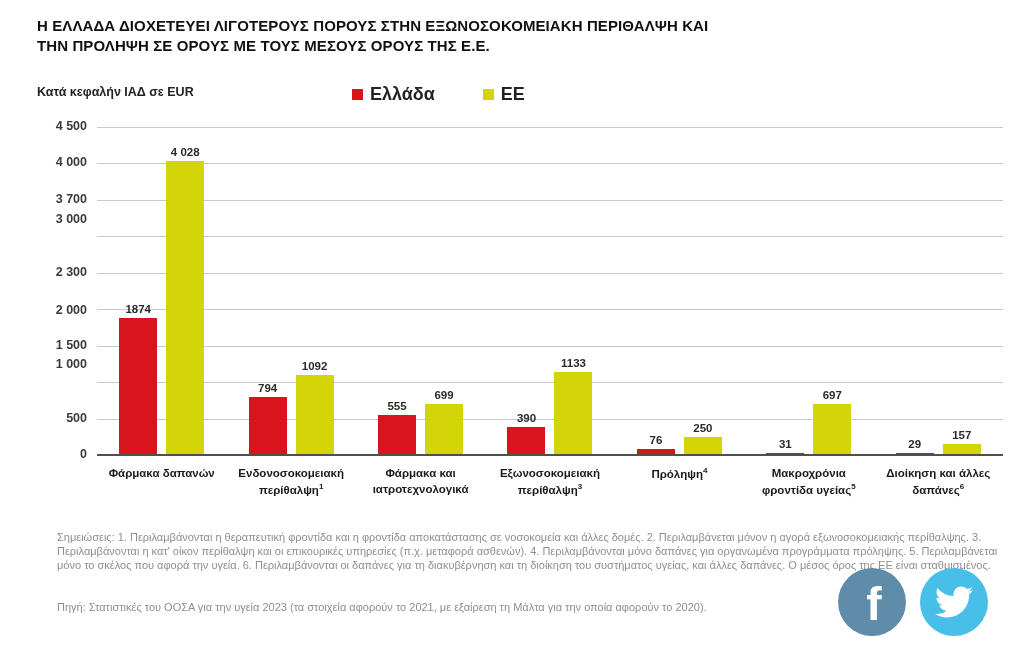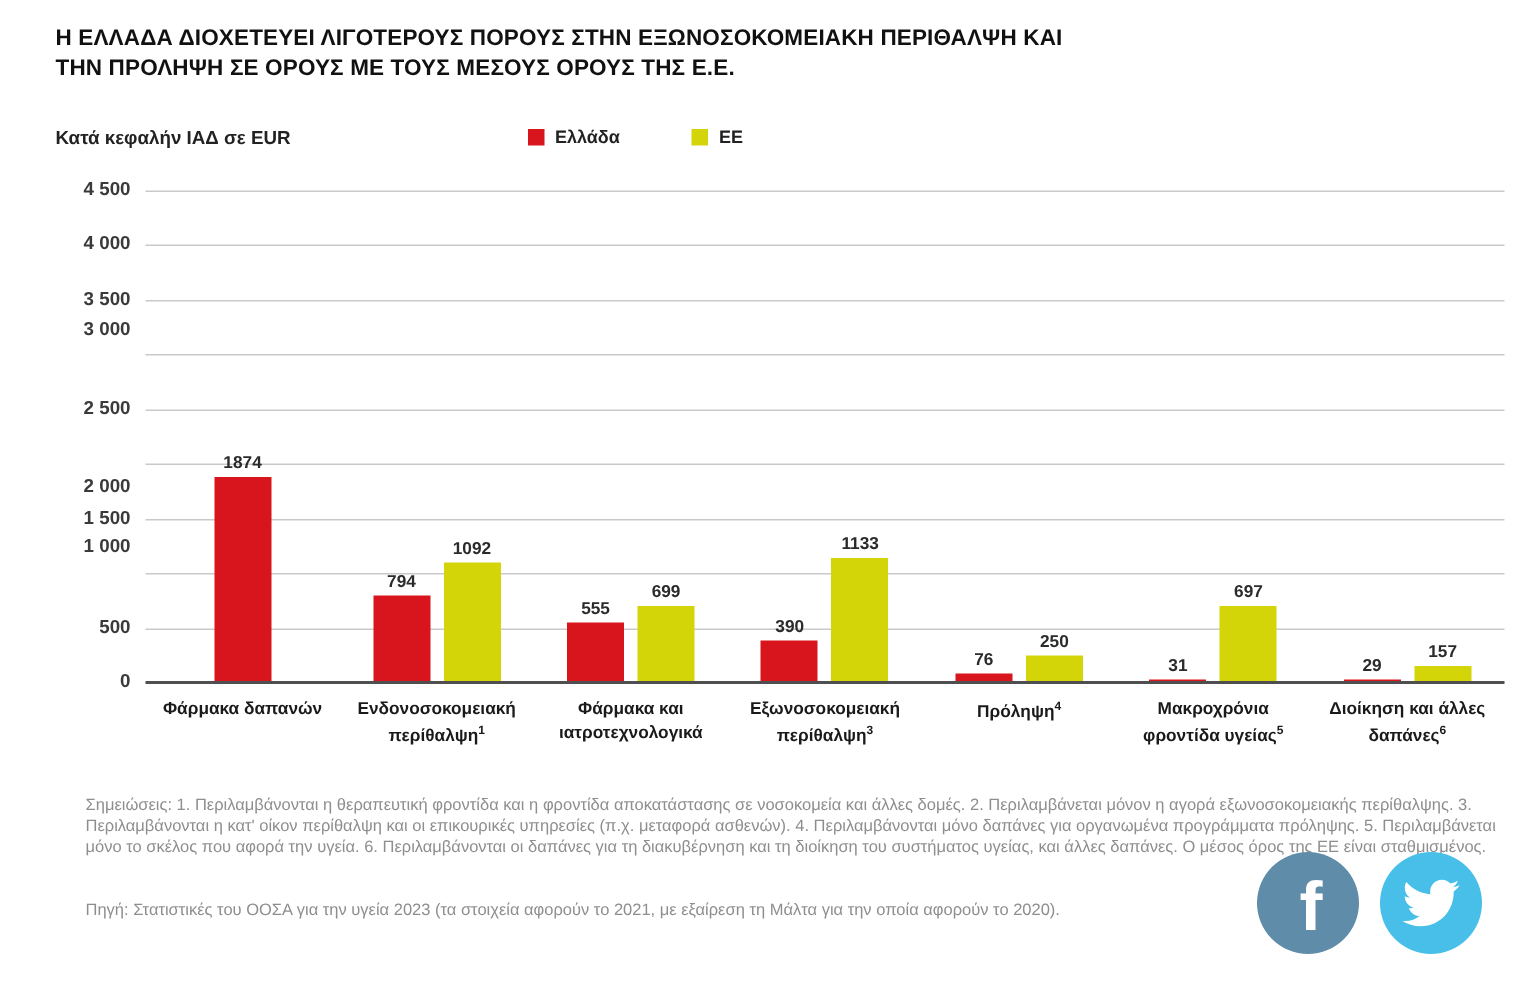--- a/index.html
+++ b/index.html
@@ -3,21 +3,21 @@
 <meta charset="utf-8">
 <style>
   html,body{margin:0;padding:0;background:#fff;font-family:"Liberation Sans",sans-serif;}
   .page{position:relative;width:1024px;height:656px;background:#ffffff;overflow:hidden;}
 
   .title{position:absolute;left:37px;top:16px;width:720px;font-weight:bold;font-size:15px;
          line-height:1.35;color:#111;letter-spacing:0.1px;}
 
   .unit{position:absolute;left:37px;top:85px;font-weight:bold;font-size:12.5px;color:#222;}
   .legend{position:absolute;left:352px;top:84px;display:flex;gap:48px;}
-  .legend-item{display:flex;align-items:center;gap:7px;font-weight:bold;font-size:12px;color:#222;}
+  .legend-item{display:flex;align-items:center;gap:7px;font-weight:bold;font-size:18px;color:#222;}
   .swatch{width:11px;height:11px;display:inline-block;}
 
   .chart{position:absolute;left:45px;top:120px;width:962px;height:385px;}
   .ylabels{position:absolute;left:0;top:7px;width:44px;height:328px;}
   .ytick{position:absolute;right:2px;font-weight:bold;font-size:12.5px;color:#3a3a3a;white-space:nowrap;}
   .plot{position:absolute;left:52px;top:7px;width:906px;height:328px;}
   .gridline{position:absolute;left:0;width:100%;height:1px;background:#c9c9c9;}
   .baseline{height:2px;background:#4f4f4f;z-index:3;}
   #bar-groups{position:absolute;left:0;bottom:0;width:100%;height:100%;display:flex;align-items:flex-end;z-index:2;}
   .bar-group{flex:1;display:flex;justify-content:center;align-items:flex-end;gap:9px;}
@@ -57,24 +57,24 @@
     <div class="legend-item">
       <span class="swatch" style="background: rgb(211, 213, 9);"></span>
       <span>ΕΕ</span>
     </div>
   </div>
 
   <div class="chart">
     <div class="ylabels" id="ylabels">
         <div class="ytick" style="top: -8px;">4 500</div>
         <div class="ytick" style="top: 28px;">4 000</div>
-        <div class="ytick" style="top: 65px;">3 500</div>
+        <div class="ytick" style="top: 65px;">3 700</div>
         <div class="ytick" style="top: 85px;">3 000</div>
-        <div class="ytick" style="top: 138px;">2 500</div>
-        <div class="ytick" style="top: 190px;">2 000</div>
+        <div class="ytick" style="top: 138px;">2 300</div>
+        <div class="ytick" style="top: 176px;">2 000</div>
         <div class="ytick" style="top: 211px;">1 500</div>
         <div class="ytick" style="top: 230px;">1 000</div>
         <div class="ytick" style="top: 284px;">500</div>
         <div class="ytick" style="top: 320px;">0</div>
       </div>
     <div class="plot">
       <div id="gridlines">
           <div class="gridline" style="top: 0px;"></div>
           <div class="gridline" style="top: 36px;"></div>
           <div class="gridline" style="top: 73px;"></div>
@@ -84,20 +84,24 @@
           <div class="gridline" style="top: 219px;"></div>
           <div class="gridline" style="top: 255px;"></div>
           <div class="gridline" style="top: 292px;"></div>
           <div class="gridline baseline" style="top: 327px;"></div>
         </div>
       <div id="bar-groups">
           <div class="bar-group">
             <div class="bar-col">
               <div class="bar-value">1874</div>
               <div class="bar" style="height: 137px; background: rgb(216, 21, 28);"></div>
+            </div>
+            <div class="bar-col">
+              <div class="bar-value">4 028</div>
+              <div class="bar" style="height: 294px; background: rgb(211, 213, 9);"></div>
             </div>
           </div>
           <div class="bar-group">
             <div class="bar-col">
               <div class="bar-value">794</div>
               <div class="bar" style="height: 58px; background: rgb(216, 21, 28);"></div>
             </div>
             <div class="bar-col">
               <div class="bar-value">1092</div>
               <div class="bar" style="height: 80px; background: rgb(211, 213, 9);"></div>

